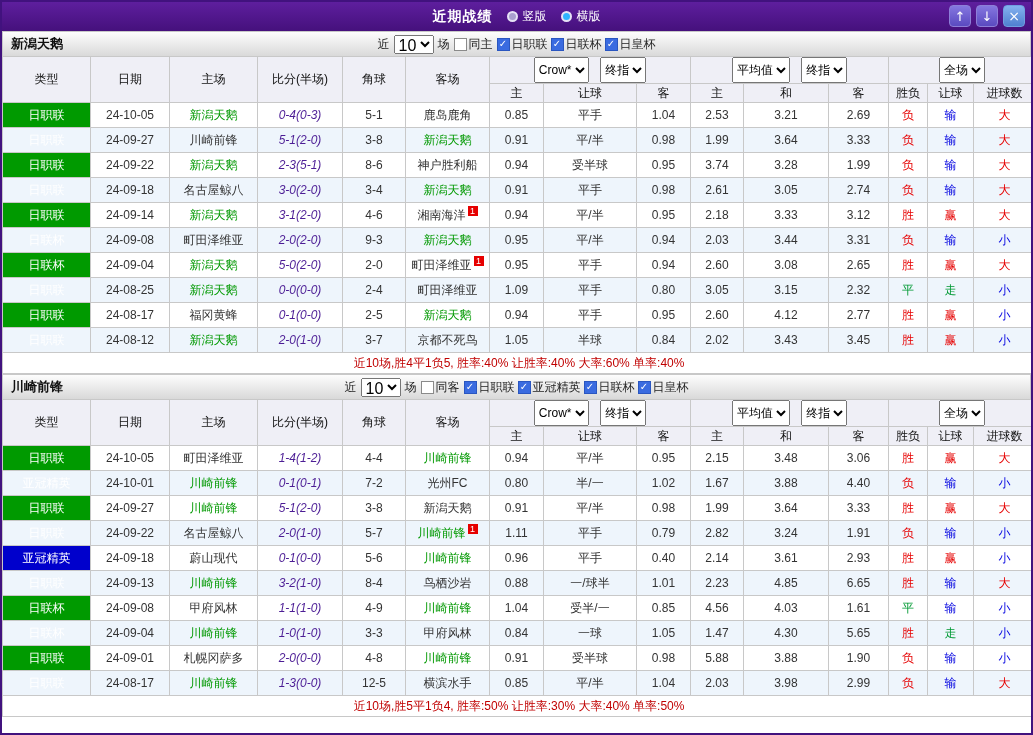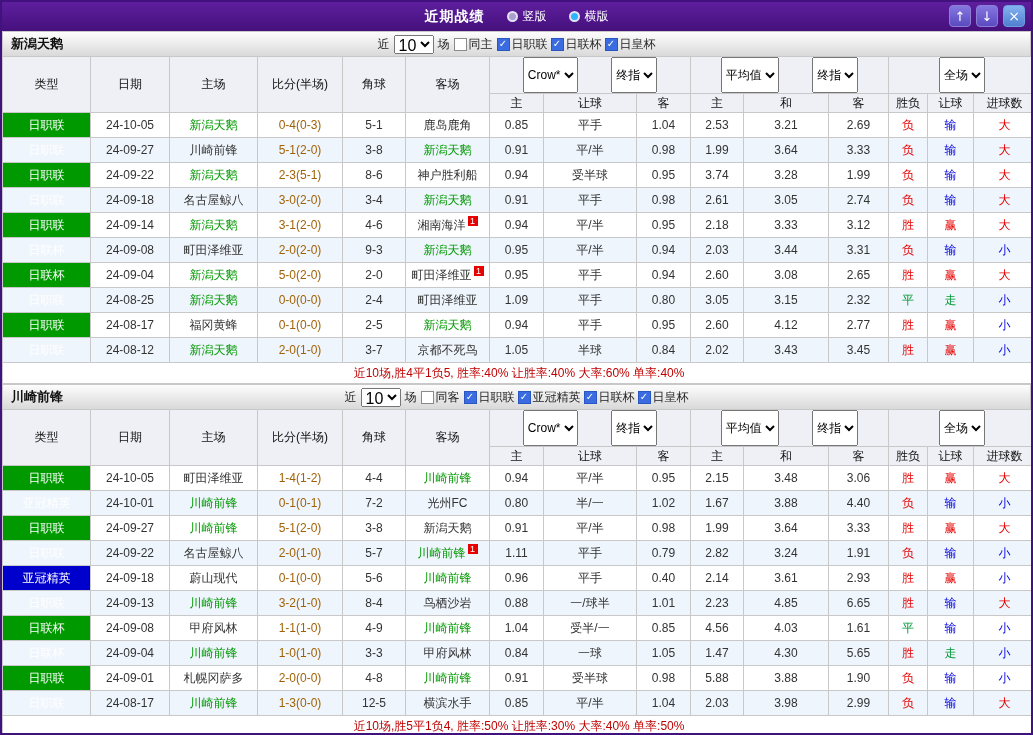--- a/index.html
+++ b/index.html
@@ -14,21 +14,21 @@
     border:2px solid #41127e;
     display:flex; flex-direction:column;
     overflow:hidden; background:#fff;
   }
   
   .titlebar {
     height:29px; flex:0 0 29px;
     background:linear-gradient(#5e1f9e,#45107c);
     display:flex; align-items:center; position:relative; color:#fff;
   }
-  .titlebar-center { margin:0 auto; display:flex; align-items:center; gap:22px; }
+  .titlebar-center { margin:0 auto; display:flex; align-items:center; gap:14px; }
   .title { font-weight:bold; font-size:14px; letter-spacing:1px; }
   .radio { display:inline-flex; align-items:center; gap:5px; cursor:pointer; }
   .radio-circle {
     width:11px; height:11px; border-radius:50%;
     border:2px solid #e6e2f6; background:#a9a0cf;
   }
   .radio-circle.on { background:#2fb4ff; }
   .titlebar-buttons { position:absolute; right:6px; top:3px; display:flex; gap:5px; }
   .tb-btn {
     width:22px; height:22px; border-radius:4px; border:1px solid #8d7fd8;
@@ -56,28 +56,28 @@
   }
   .cb.checked { background:#3a6be0; border-color:#2a56c0; }
   .league-filters { display:inline-flex; align-items:center; gap:3px; }
   
   table { width:100%; border-collapse:collapse; table-layout:fixed; }
   th, td {
     border:1px solid #c8c8c8; text-align:center; font-weight:normal;
     overflow:hidden; white-space:nowrap; padding:0;
   }
   thead th { background:#efeff6; height:19px; font-size:12px; color:#111; }
-  thead select { font-size:12px; height:36px; margin:0 15px; }
+  thead select { font-size:12px; height:26px; margin:0 4px; }
   tbody td { height:25px; font-size:12px; color:#333; }
   tr.alt td { background:#eef5fc; }
   td.type-cell { color:#fff; font-size:12px; }
   .t-green { background:#009a00; }
   .t-blue  { background:#0000cc; }
   .team-green { color:#009900; }
-  .score { color:#a16207; }
+  .score { color:#4c1d95;font-style:italic; }
   .c-red { color:#e60000; }
   .c-blue { color:#0000e0; }
   .c-green { color:#009933; }
   .red-badge {
     display:inline-block; background:#e60000; color:#fff;
     font-size:9px; line-height:10px; min-width:10px; height:10px;
     margin-left:2px; vertical-align:super;
   }
   tfoot td.summary { height:21px; color:#c00000; background:#fff; font-size:12px; }
 </style>

